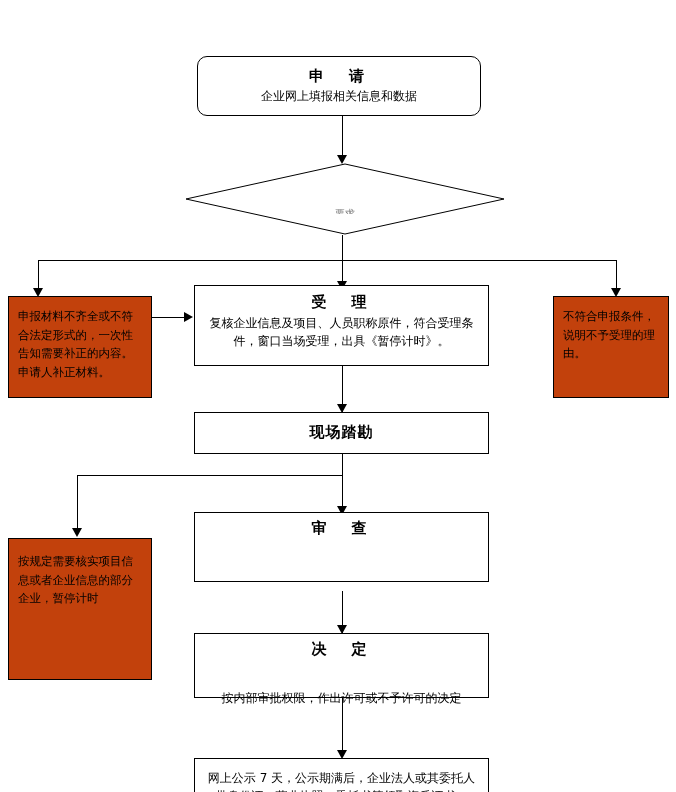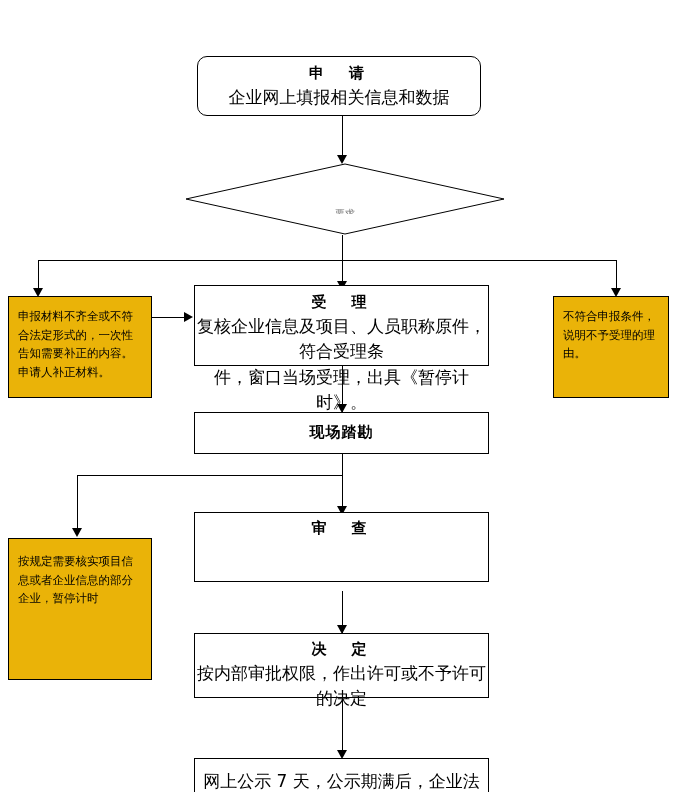--- a/index.html
+++ b/index.html
@@ -40,33 +40,33 @@
     font-size: 15px;
     font-weight: bold;
     letter-spacing: 5px;
     line-height: 1.45;
     white-space: nowrap;
   }
   .node-title.plain {
     letter-spacing: 1px;
   }
   .node-body {
-    font-size: 17px;
+    font-size: 12px;
     line-height: 1.45;
     white-space: pre-line;
   }
   .node-body.wide {
     line-height: 1.5;
   }
   
   .note {
     position: absolute;
     box-sizing: border-box;
     border: 1px solid #000000;
-    background: #eab308;
+    background: #c2410c;
     text-align: left;
   }
   .note-body {
     font-size: 11.5px;
     line-height: 1.62;
     white-space: pre-line;
     display: block;
   }
   
   .diamond-wrap {
@@ -194,21 +194,21 @@
 企业，暂停计时</span>
   </div>
 
   <div class="node" style="left:194px; top:464px; width:295px; height:70px; padding-top:5px;">
     <div class="node-title">审　查</div>
   </div>
 
   <div class="vline" style="left:342px; top:543px; height:42px;"></div>
   <div class="arrow-down" style="left:337px; top:577px;"></div>
 
-  <div class="node" style="left:194px; top:585px; width:295px; height:65px; padding-top:5px;">
+  <div class="node" style="left:194px; top:585px; width:295px; height:65px; padding-top:5px;gap:28px;">
     <div class="node-title">决　定</div>
     <div class="node-body wide">按内部审批权限，作出许可或不予许可的决定</div>
   </div>
 
   <div class="vline" style="left:342px; top:650px; height:58px;"></div>
   <div class="arrow-down" style="left:337px; top:702px;"></div>
 
   <div class="node" style="left:194px; top:710px; width:295px; height:72px; padding-top:10px;">
     <div class="node-body wide">网上公示 7 天，公示期满后，企业法人或其委托人
 带身份证、营业执照、委托书等领取资质证书。</div>

